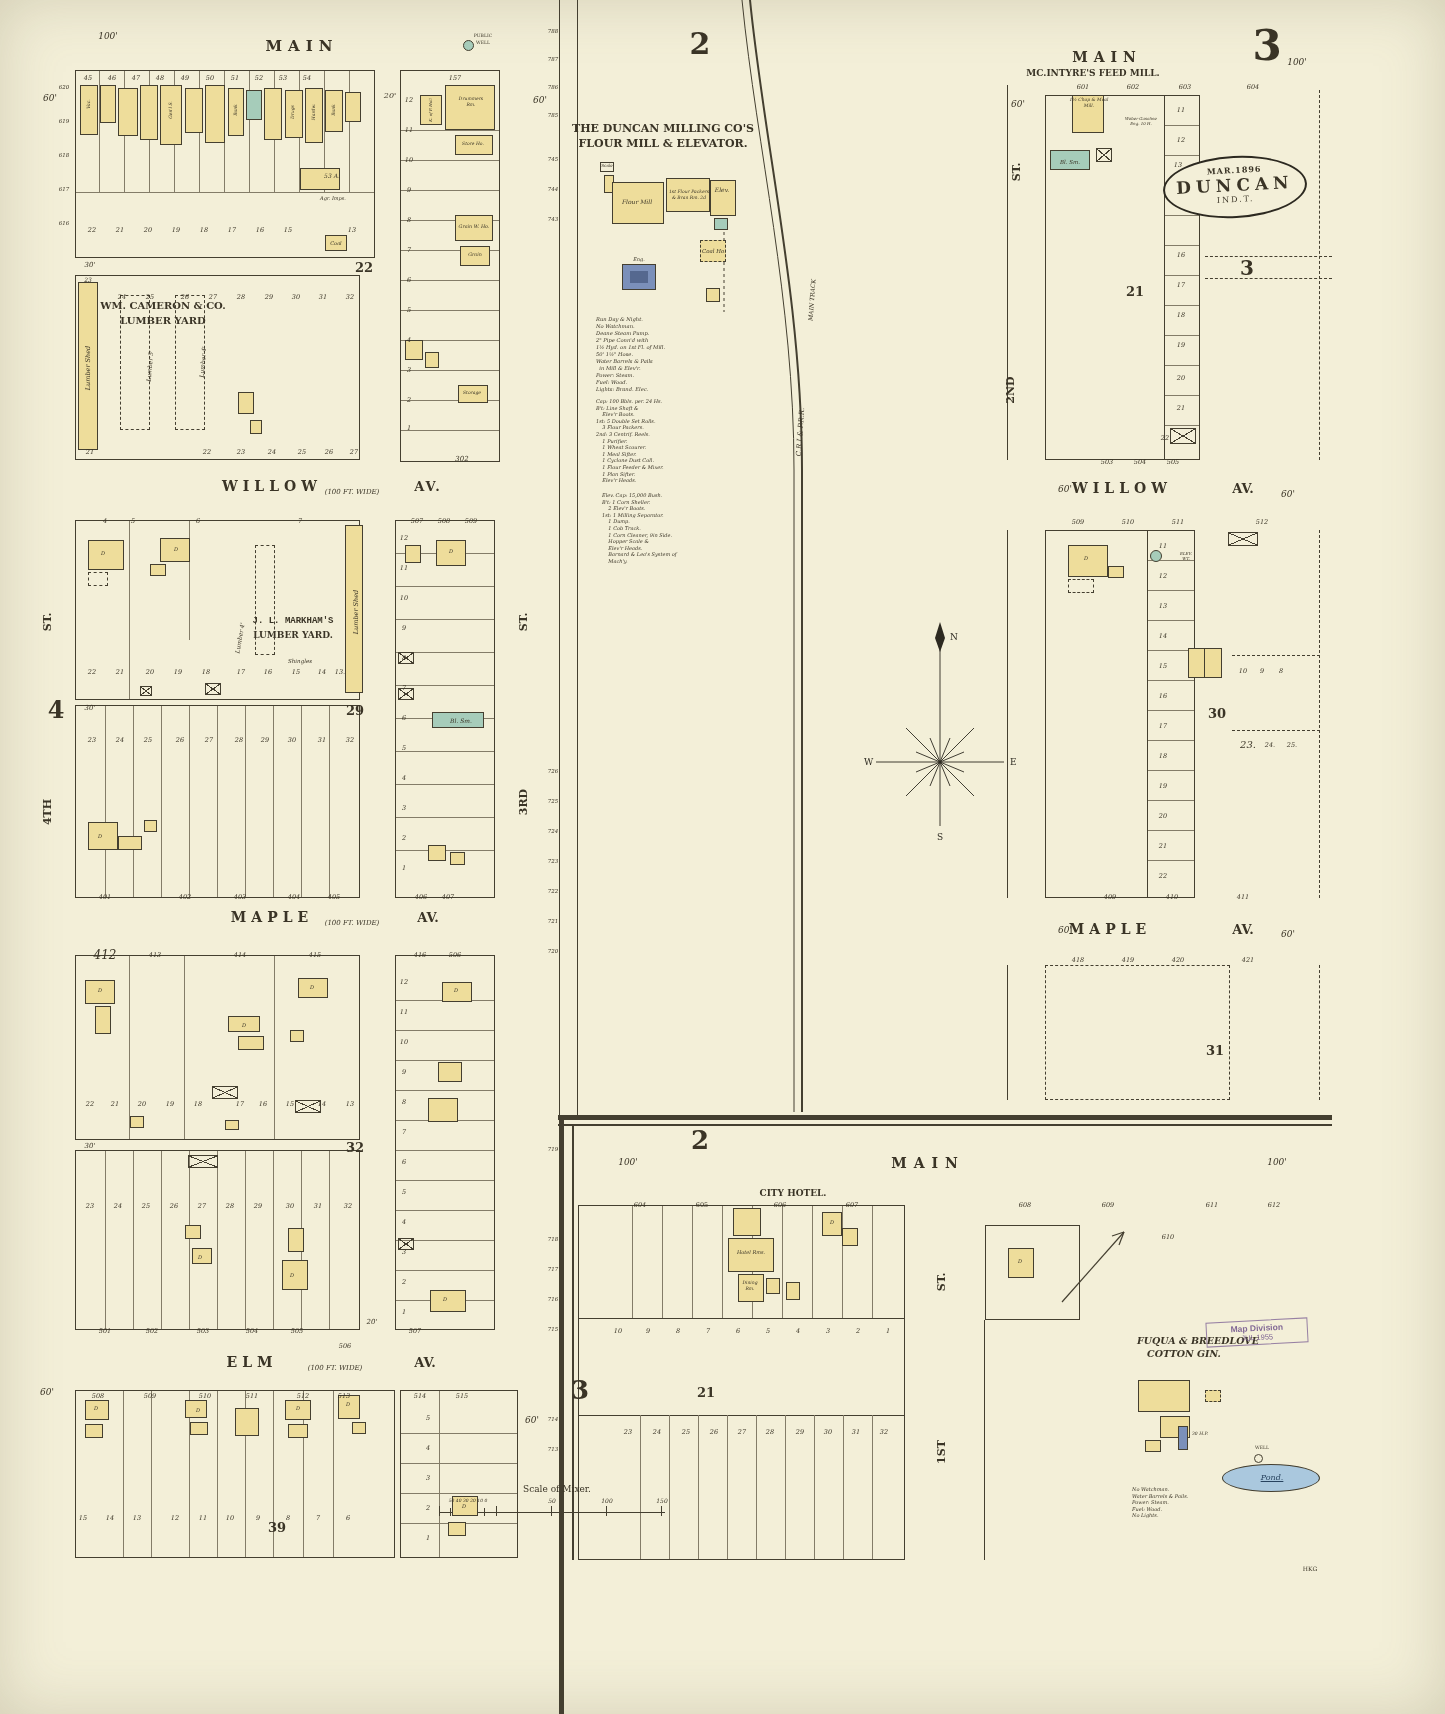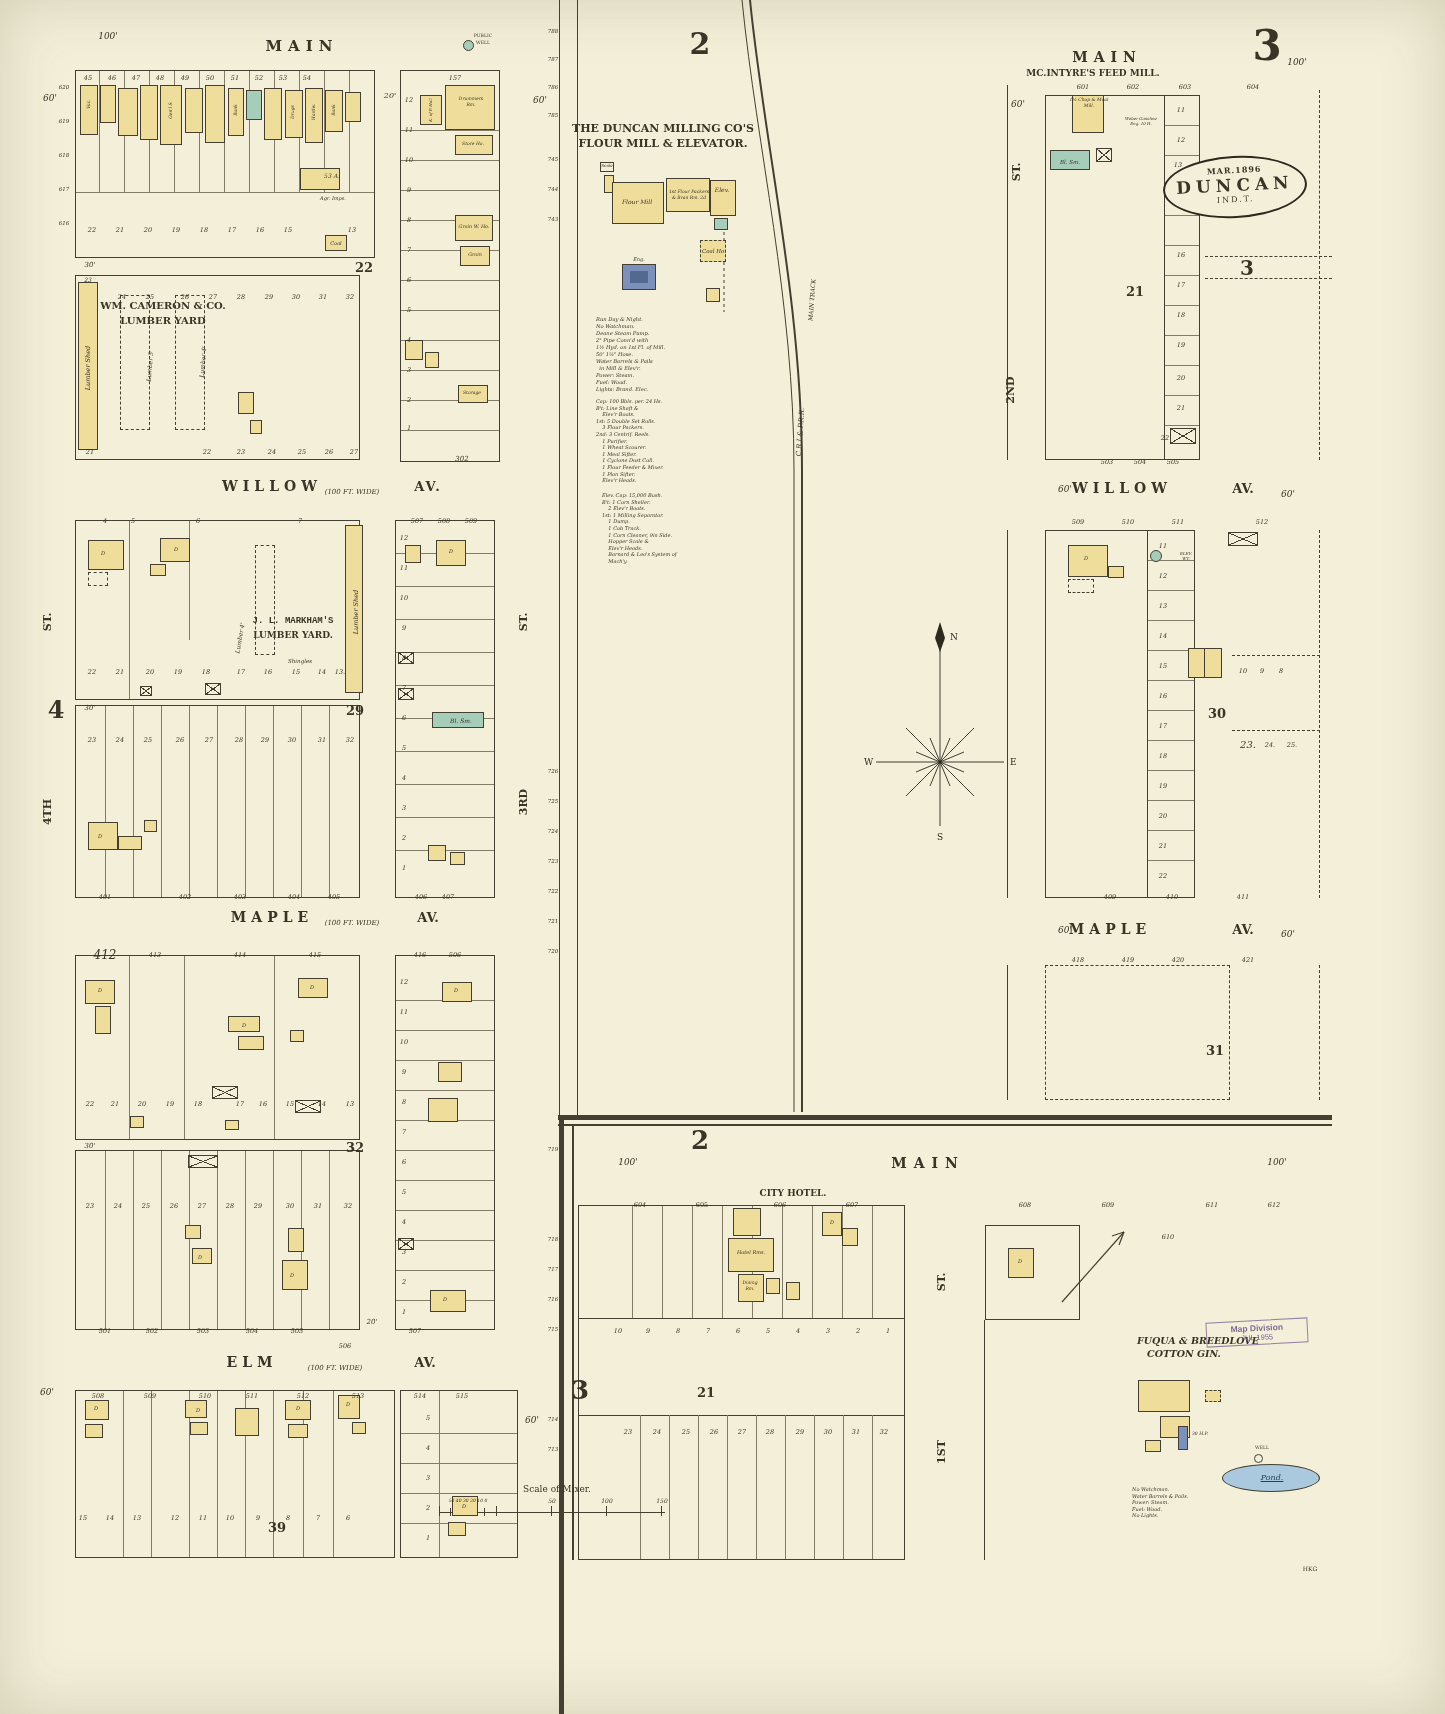--- a/index.html
+++ b/index.html
@@ -519,21 +519,21 @@
       <span class="maptext" style="left: 404px; top: 1312px; font-size: 6.5px; transform: translate(-50%, -50%) rotate(0deg); font-style: italic;">1</span>
       <span class="maptext" style="left: 252px; top: 1362px; font-size: 14px; transform: translate(-50%, -50%) rotate(0deg); font-weight: bold; letter-spacing: 5px;">ELM</span>
       <span class="maptext" style="left: 335px; top: 1368px; font-size: 7px; transform: translate(-50%, -50%) rotate(0deg); font-style: italic;">(100 FT. WIDE)</span>
       <span class="maptext" style="left: 425px; top: 1362px; font-size: 13px; transform: translate(-50%, -50%) rotate(0deg); font-weight: bold;">AV.</span>
       <span class="maptext" style="left: 47px; top: 1392px; font-size: 9px; transform: translate(-50%, -50%) rotate(0deg); font-style: italic;">60'</span>
       <span class="maptext" style="left: 98px; top: 1396px; font-size: 6.5px; transform: translate(-50%, -50%) rotate(0deg); font-style: italic;">508</span>
       <span class="maptext" style="left: 150px; top: 1396px; font-size: 6.5px; transform: translate(-50%, -50%) rotate(0deg); font-style: italic;">509</span>
       <span class="maptext" style="left: 205px; top: 1396px; font-size: 6.5px; transform: translate(-50%, -50%) rotate(0deg); font-style: italic;">510</span>
       <span class="maptext" style="left: 252px; top: 1396px; font-size: 6.5px; transform: translate(-50%, -50%) rotate(0deg); font-style: italic;">511</span>
       <span class="maptext" style="left: 303px; top: 1396px; font-size: 6.5px; transform: translate(-50%, -50%) rotate(0deg); font-style: italic;">512</span>
-      <span class="maptext" style="left: 358px; top: 1396px; font-size: 6.5px; transform: translate(-50%, -50%) rotate(0deg); font-style: italic;">513</span>
+      <span class="maptext" style="left: 344px; top: 1396px; font-size: 6.5px; transform: translate(-50%, -50%) rotate(0deg); font-style: italic;">513</span>
       <span class="maptext" style="left: 420px; top: 1396px; font-size: 6.5px; transform: translate(-50%, -50%) rotate(0deg); font-style: italic;">514</span>
       <span class="maptext" style="left: 462px; top: 1396px; font-size: 6.5px; transform: translate(-50%, -50%) rotate(0deg); font-style: italic;">515</span>
       <span class="maptext" style="left: 277px; top: 1527px; font-size: 13px; transform: translate(-50%, -50%) rotate(0deg); font-weight: bold;">39</span>
       <span class="maptext" style="left: 83px; top: 1518px; font-size: 6.5px; transform: translate(-50%, -50%) rotate(0deg); font-style: italic;">15</span>
       <span class="maptext" style="left: 110px; top: 1518px; font-size: 6.5px; transform: translate(-50%, -50%) rotate(0deg); font-style: italic;">14</span>
       <span class="maptext" style="left: 137px; top: 1518px; font-size: 6.5px; transform: translate(-50%, -50%) rotate(0deg); font-style: italic;">13</span>
       <span class="maptext" style="left: 175px; top: 1518px; font-size: 6.5px; transform: translate(-50%, -50%) rotate(0deg); font-style: italic;">12</span>
       <span class="maptext" style="left: 203px; top: 1518px; font-size: 6.5px; transform: translate(-50%, -50%) rotate(0deg); font-style: italic;">11</span>
       <span class="maptext" style="left: 230px; top: 1518px; font-size: 6.5px; transform: translate(-50%, -50%) rotate(0deg); font-style: italic;">10</span>
       <span class="maptext" style="left: 258px; top: 1518px; font-size: 6.5px; transform: translate(-50%, -50%) rotate(0deg); font-style: italic;">9</span>

